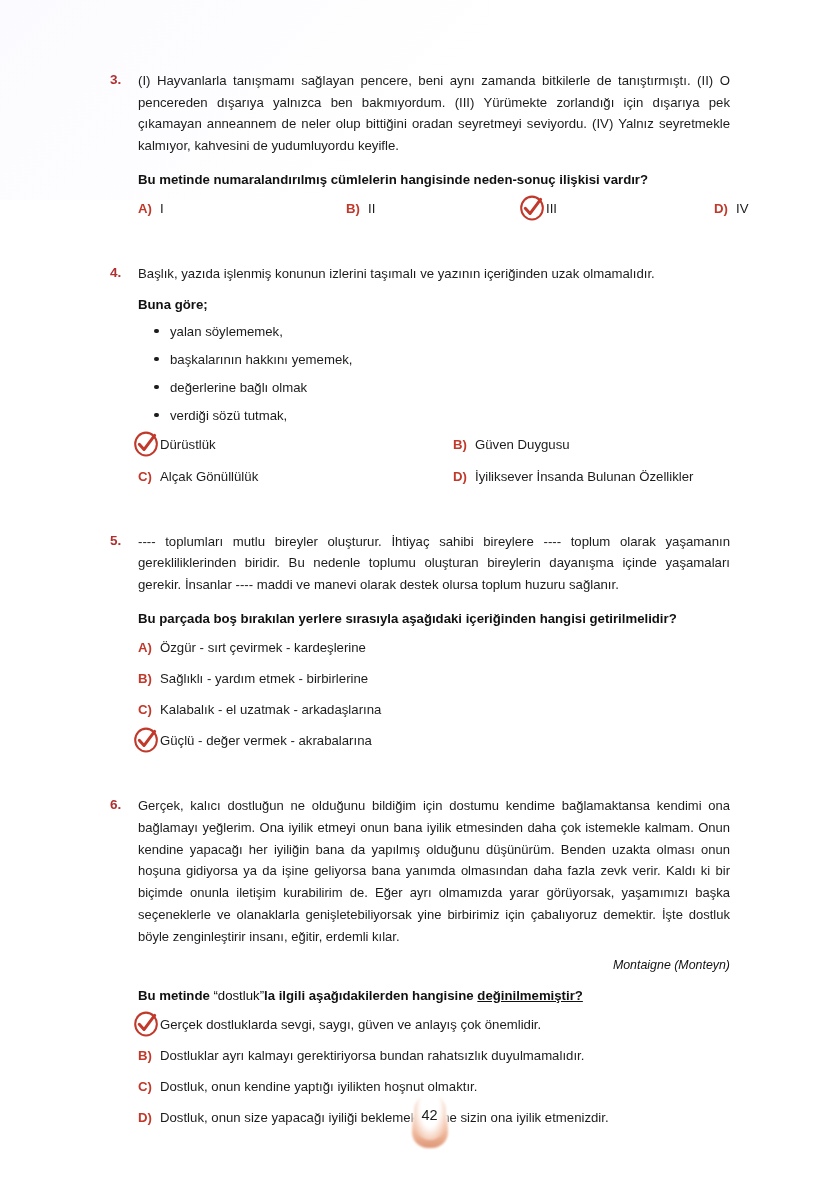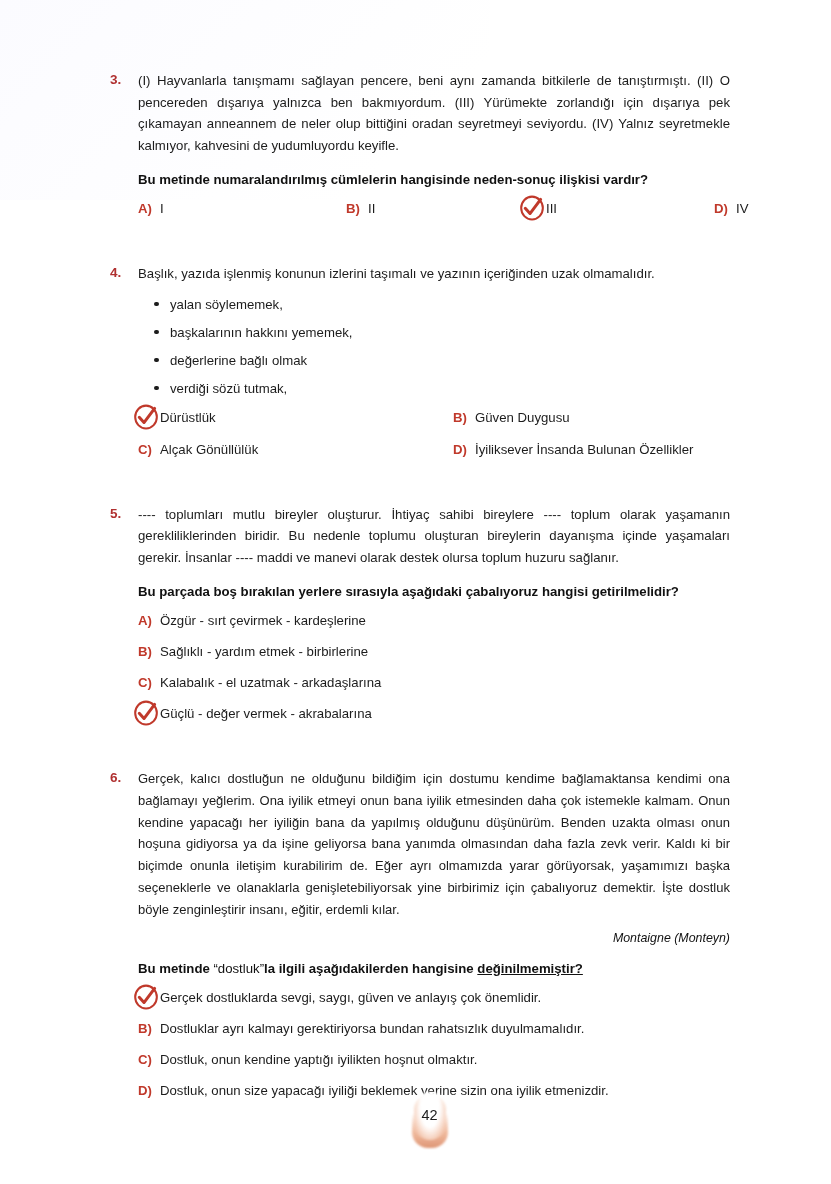--- a/index.html
+++ b/index.html
@@ -246,20 +246,21 @@
             <span class="otext">IV</span>
           </div>
         </div>
       </div>
     </div>
 
     <div class="question" id="q4">
       <div class="qnum">4.</div>
       <div class="qbody">
         <p class="para">Başlık, yazıda işlenmiş konunun izlerini taşımalı ve yazının içeriğinden uzak olmamalıdır.</p>
+        <div class="subhead">Buna göre;</div>
         <ul class="bullets">
           <li>yalan söylememek,</li>
           <li>başkalarının hakkını yememek,</li>
           <li>değerlerine bağlı olmak</li>
           <li>verdiği sözü tutmak,</li>
         </ul>
         <div class="options grid2">
           <div class="opt marked">
             <span class="tick">
               <svg viewBox="0 0 30 30" width="29" height="29" aria-hidden="true">
@@ -283,21 +284,21 @@
             <span class="otext">İyiliksever İnsanda Bulunan Özellikler</span>
           </div>
         </div>
       </div>
     </div>
 
     <div class="question" id="q5">
       <div class="qnum">5.</div>
       <div class="qbody">
         <p class="para">---- toplumları mutlu bireyler oluşturur. İhtiyaç sahibi bireylere ---- toplum olarak yaşamanın gerekliliklerinden biridir. Bu nedenle toplumu oluşturan bireylerin dayanışma içinde yaşamaları gerekir. İnsanlar ---- maddi ve manevi olarak destek olursa toplum huzuru sağlanır.</p>
-        <div class="prompt">Bu parçada boş bırakılan yerlere sırasıyla aşağıdaki çabalıyoruz hangisi getirilmelidir?</div>
+        <div class="prompt">Bu parçada boş bırakılan yerlere sırasıyla aşağıdaki içeriğinden hangisi getirilmelidir?</div>
         <div class="options stack">
           <div class="opt">
             <span class="letter">A)</span>
             <span class="otext">Özgür - sırt çevirmek - kardeşlerine</span>
           </div>
           <div class="opt">
             <span class="letter">B)</span>
             <span class="otext">Sağlıklı - yardım etmek - birbirlerine</span>
           </div>
           <div class="opt">

